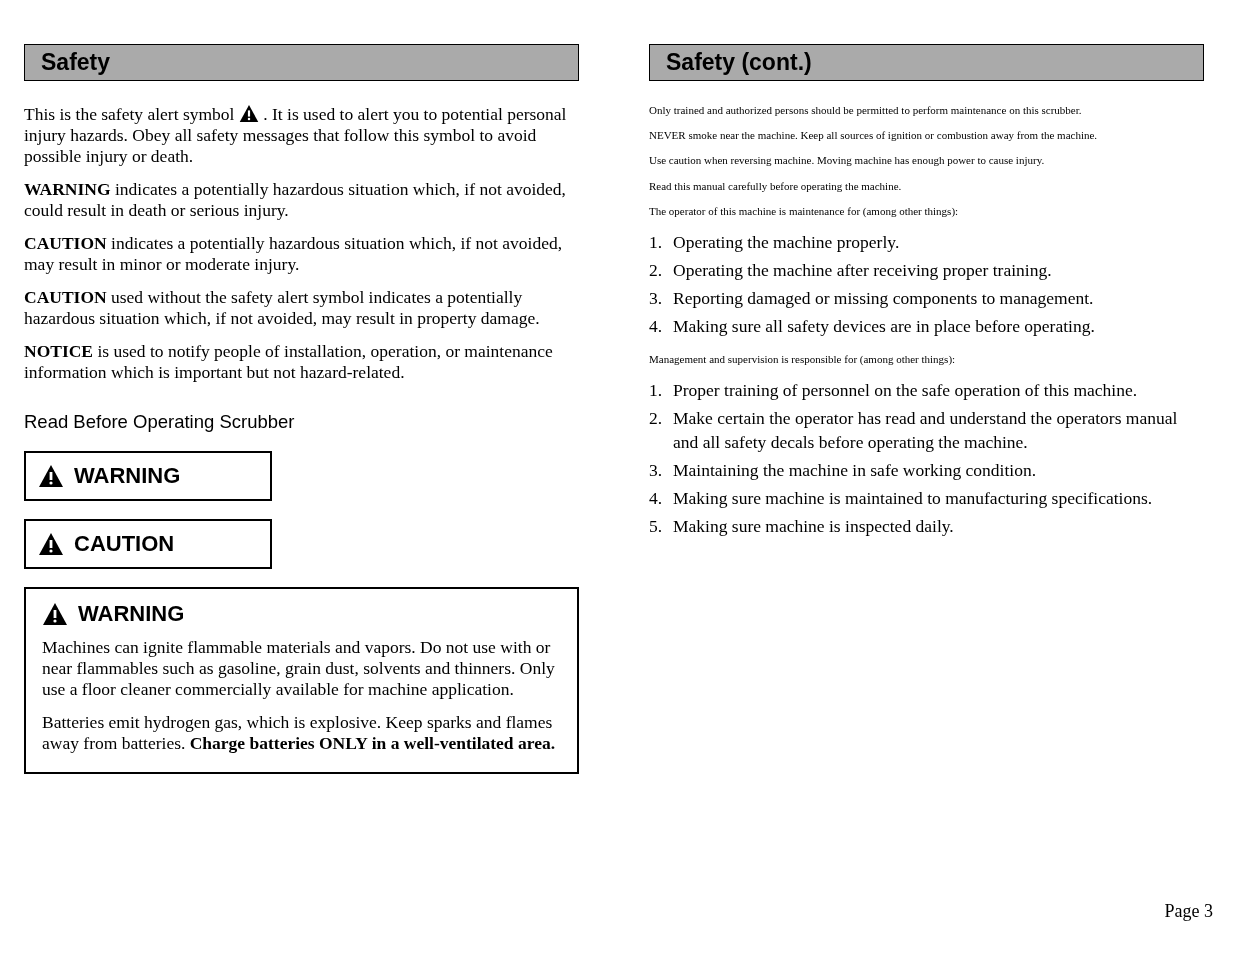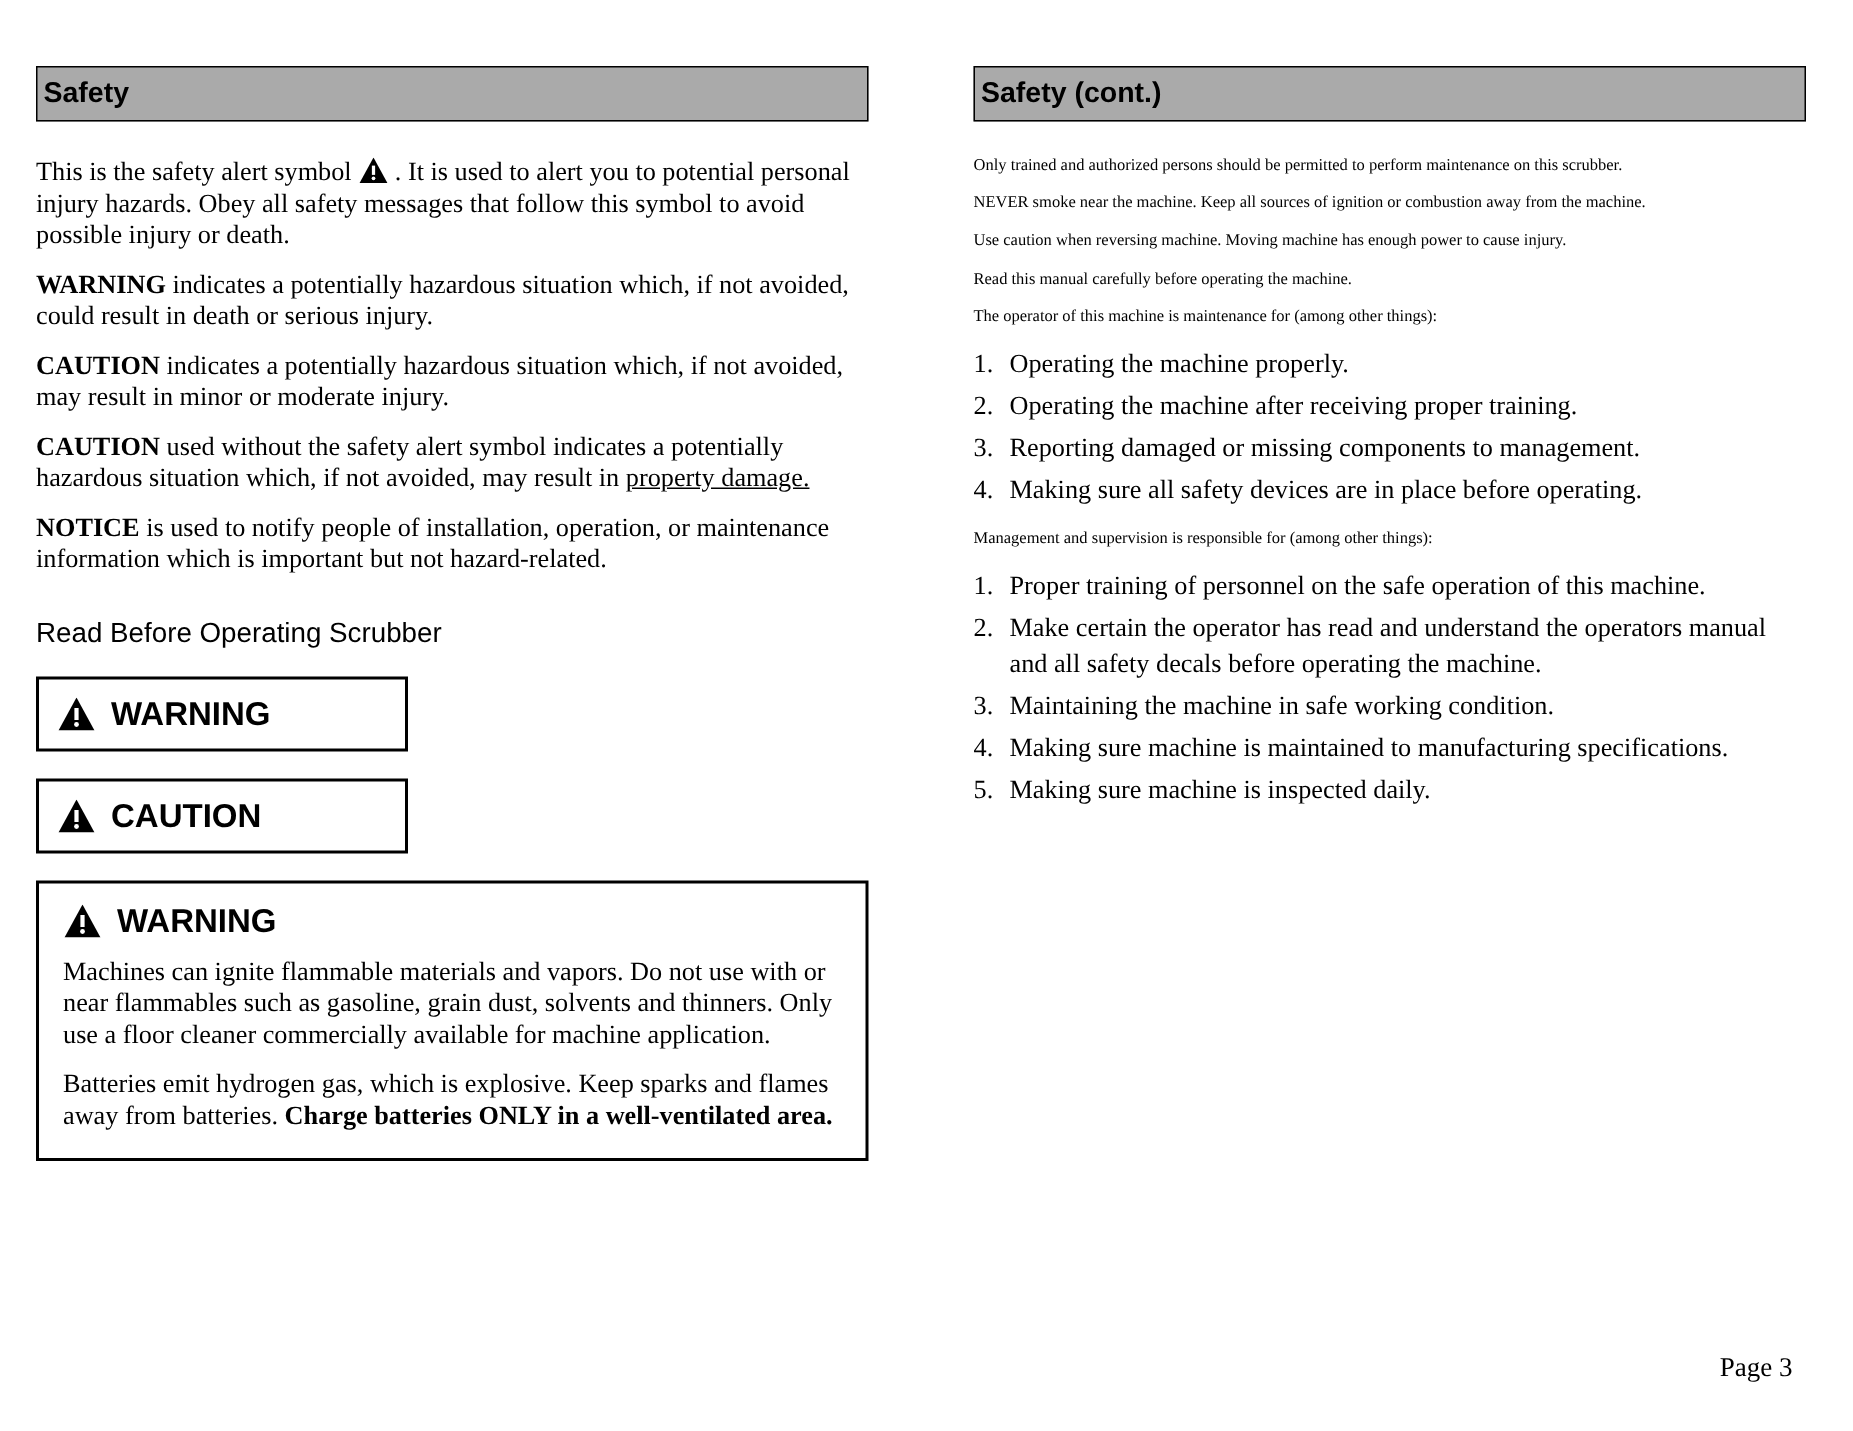--- a/index.html
+++ b/index.html
@@ -22,37 +22,36 @@
   }
   .col {
     flex: 0 0 555px;
   }
   .section-header {
     background: #aaa;
     border: 1.5px solid #000;
     height: 37px;
     display: flex;
     align-items: center;
-    padding: 0 4px;
-    font-size: 19px;
+    padding: 0 16px;
+    font-size: 23px;
     font-family: Arial, sans-serif;
     font-weight: 700;
     box-sizing: border-box;
   }
   .body-text p {
     font-family: "Times New Roman", Times, serif;
     font-size: 17.5px;
     line-height: 1.2;
     margin: 0 0 12px 0;
   }
   .body-text {
     margin-top: 23px;
   }
   .underline {
-    text-decoration: underline;
   }
   .bold {
     font-weight: 700;
   }
   .subhead {
     font-family: Arial, sans-serif;
     font-weight: 400;
     font-size: 18.5px;
     margin: 28px 0 18px 0;
   }
@@ -108,21 +107,21 @@
     font-size: 17.5px;
     line-height: 1.38;
     margin-bottom: 4px;
   }
   .hanging-row .num {
     flex: 0 0 24px;
   }
   .page-label {
     position: absolute;
     bottom: 32px;
-    right: 40px;
+    right: 22px;
     font-family: "Times New Roman", Times, serif;
     font-size: 18px;
   }
 </style>
 </head>
 <body>
 
 <div class="page">
   <div class="columns">
 

